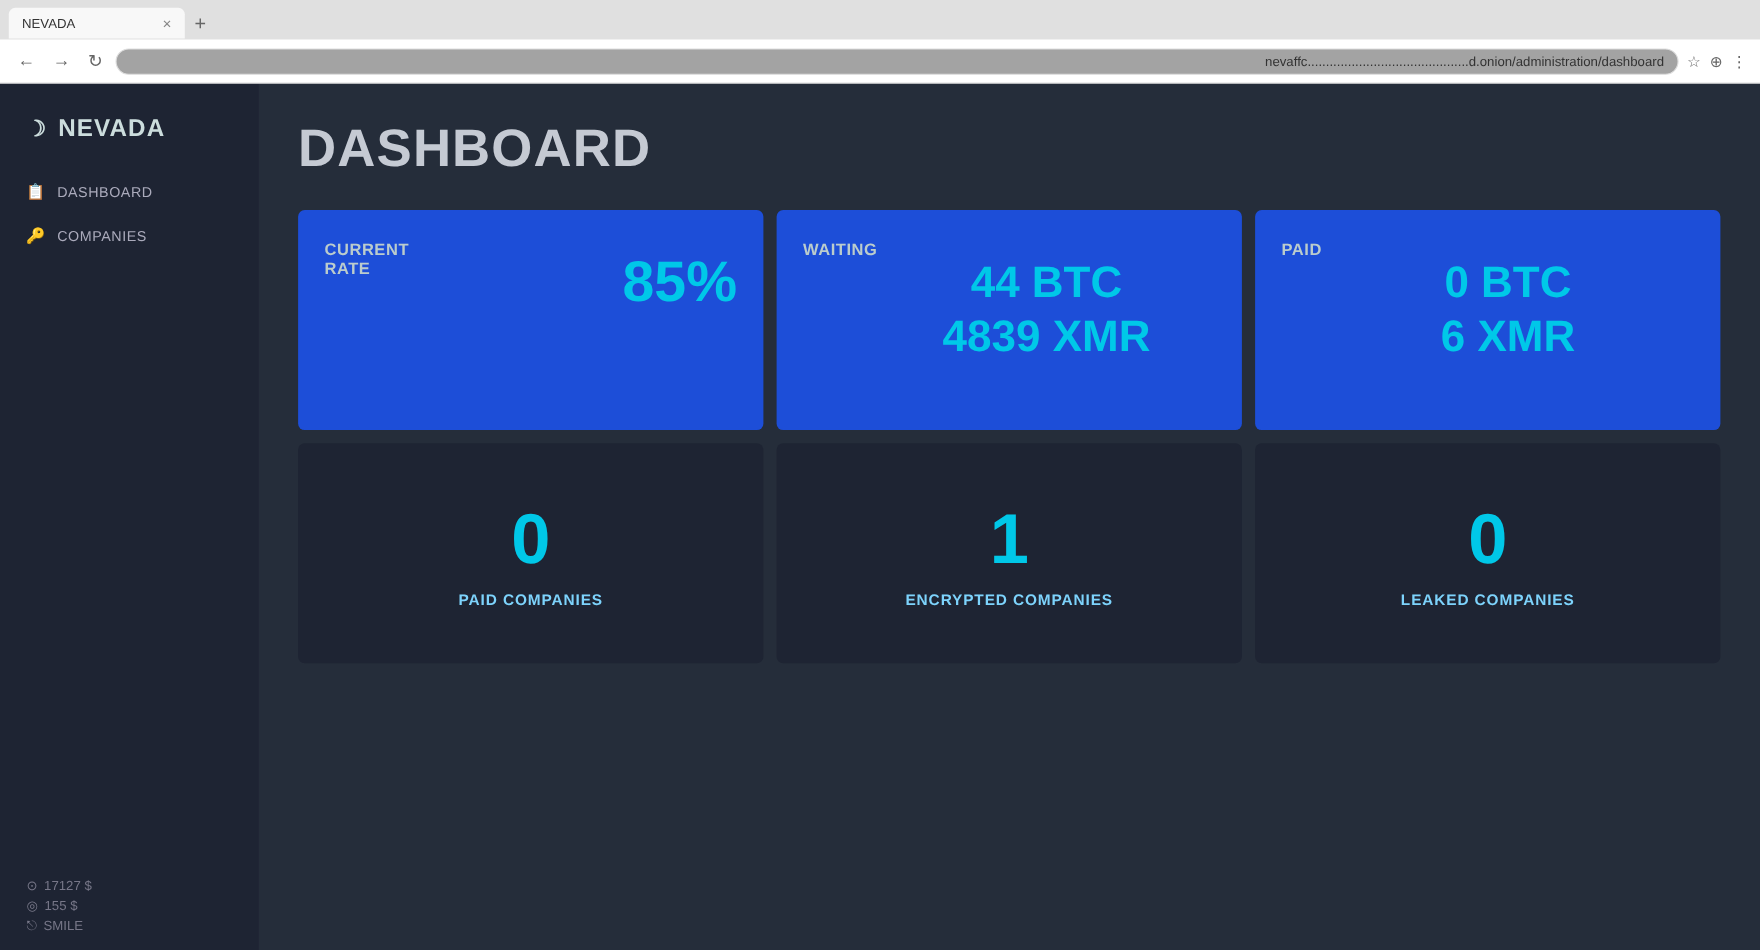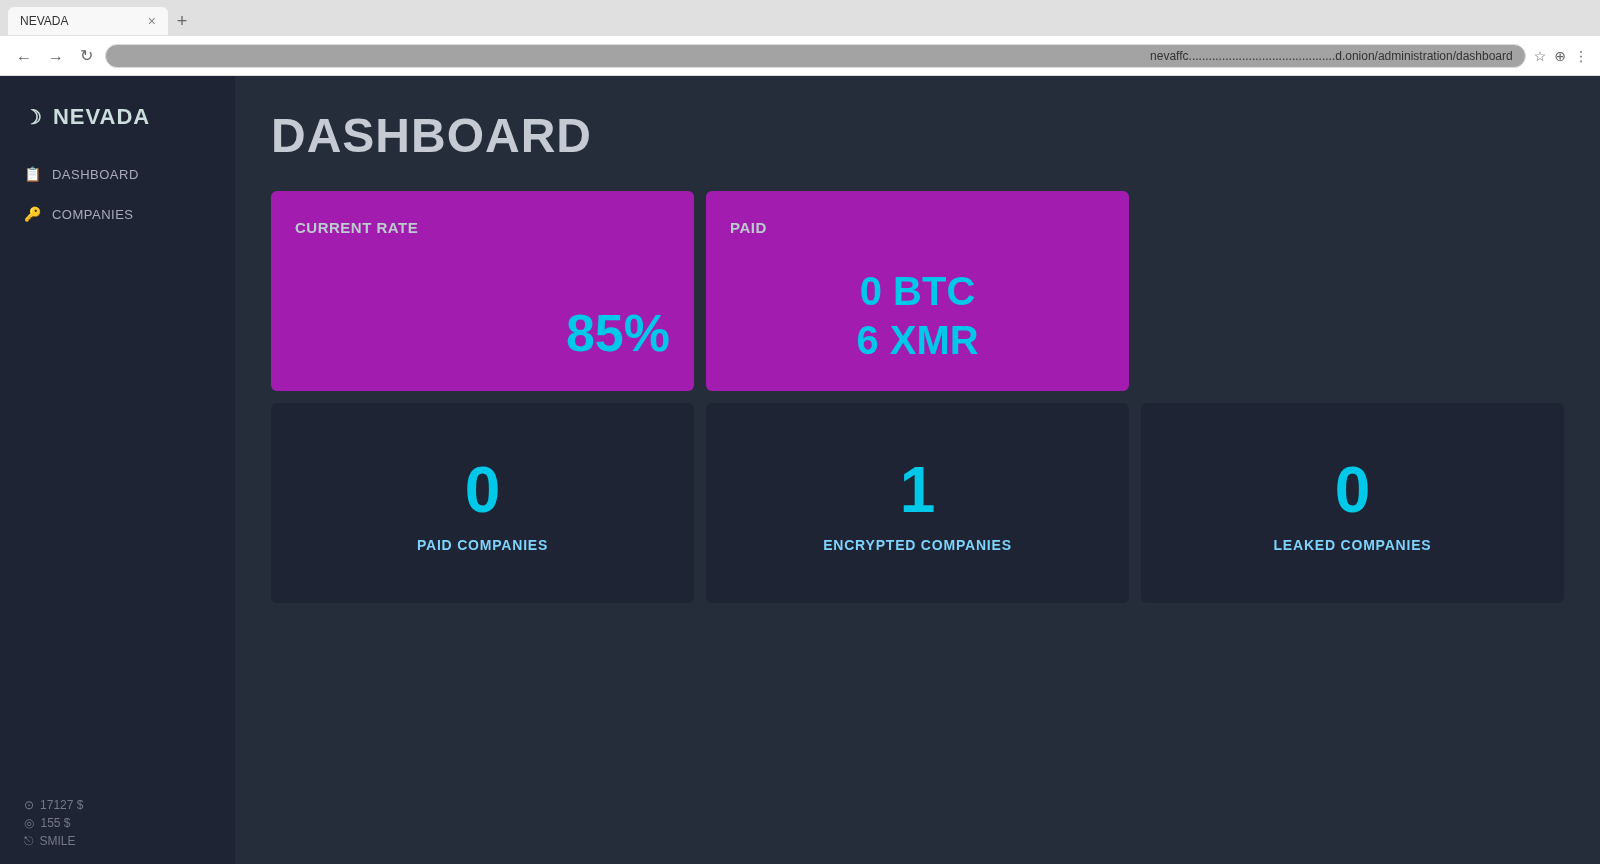--- a/index.html
+++ b/index.html
@@ -28,21 +28,21 @@
     .sidebar-item .item-icon { font-size: 14px; }
     .sidebar-footer { padding: 16px 24px; font-size: 12px; color: #778; display: flex; flex-direction: column; gap: 4px; }
     .sidebar-footer-row { display: flex; align-items: center; gap: 6px; }
 
     
     .main { flex: 1; background: #252d3a; padding: 32px 36px; overflow-y: auto; }
     .page-title { font-size: 48px; font-weight: bold; color: #c5cad3; margin-bottom: 28px; letter-spacing: 1px; }
 
     .cards-grid { display: grid; grid-template-columns: 1fr 1fr 1fr; gap: 12px; }
 
-    .card { background: #a21caf; border-radius: 6px; padding: 28px 24px; display: flex; flex-direction: column; align-items: flex-start; min-height: 200px; }
+    .card { background: #1d4ed8; border-radius: 6px; padding: 28px 24px; display: flex; flex-direction: row; align-items: flex-start; min-height: 200px; }
     .card-label { font-size: 15px; font-weight: 600; color: #bcc; letter-spacing: 0.5px; margin-bottom: auto; text-transform: uppercase; }
     .card-value { color: #00c8e8; font-size: 52px; font-weight: bold; text-align: right; width: 100%; margin-top: 8px; }
     .card-value-block { display: flex; flex-direction: column; align-items: center; width: 100%; margin-top: 16px; gap: 4px; }
     .card-value-line { color: #00c8e8; font-size: 40px; font-weight: bold; }
 
     .card-bottom { display: flex; flex-direction: column; align-items: center; justify-content: center; min-height: 200px; background: #1e2433; border-radius: 6px; padding: 28px 24px; }
     .card-bottom-number { color: #00c8e8; font-size: 64px; font-weight: bold; }
     .card-bottom-label { color: #7dd3fc; font-size: 14px; font-weight: 600; letter-spacing: 0.8px; margin-top: 10px; text-transform: uppercase; }
   </style>
 </head>
@@ -105,20 +105,27 @@
   <div class="main">
     <h1 class="page-title">DASHBOARD</h1>
 
     <div class="cards-grid">
 
       <div class="card">
         <span class="card-label">CURRENT RATE</span>
         <div class="card-value">85%</div>
       </div>
 
+      <div class="card">
+        <span class="card-label">WAITING</span>
+        <div class="card-value-block">
+          <span class="card-value-line">44 BTC</span>
+          <span class="card-value-line">4839 XMR</span>
+        </div>
+      </div>
 
       <div class="card">
         <span class="card-label">PAID</span>
         <div class="card-value-block">
           <span class="card-value-line">0 BTC</span>
           <span class="card-value-line">6 XMR</span>
         </div>
       </div>
     </div>
 

